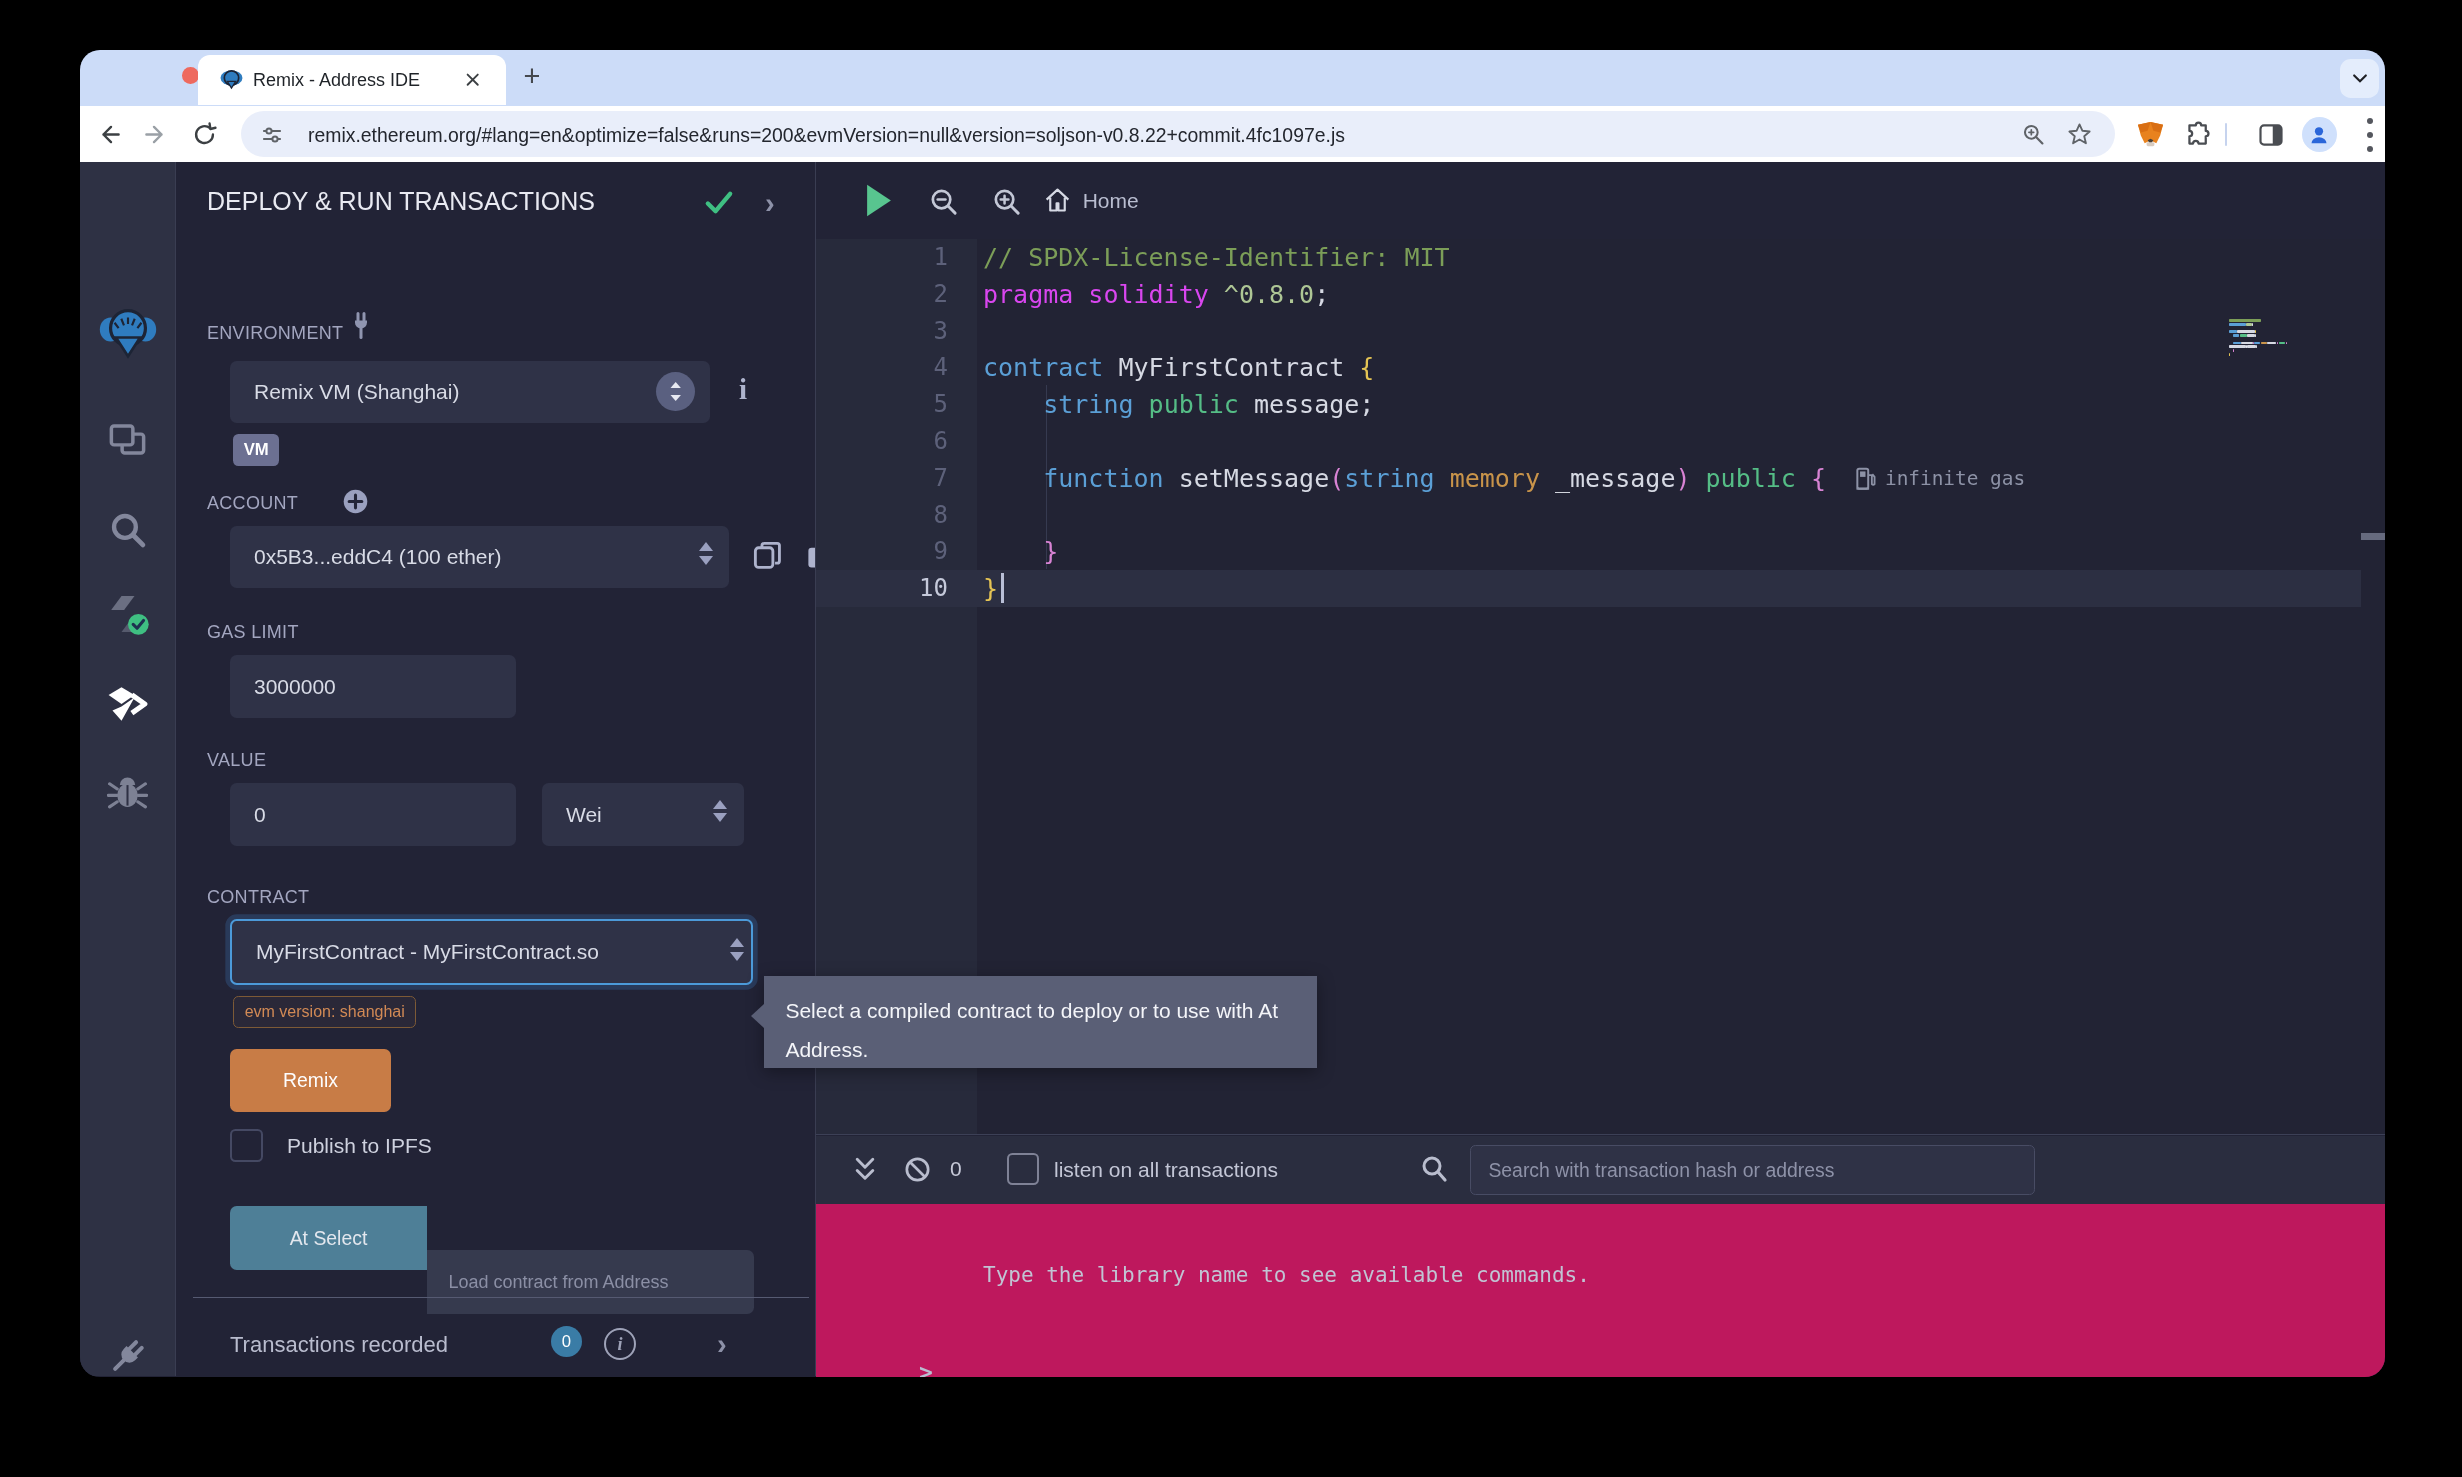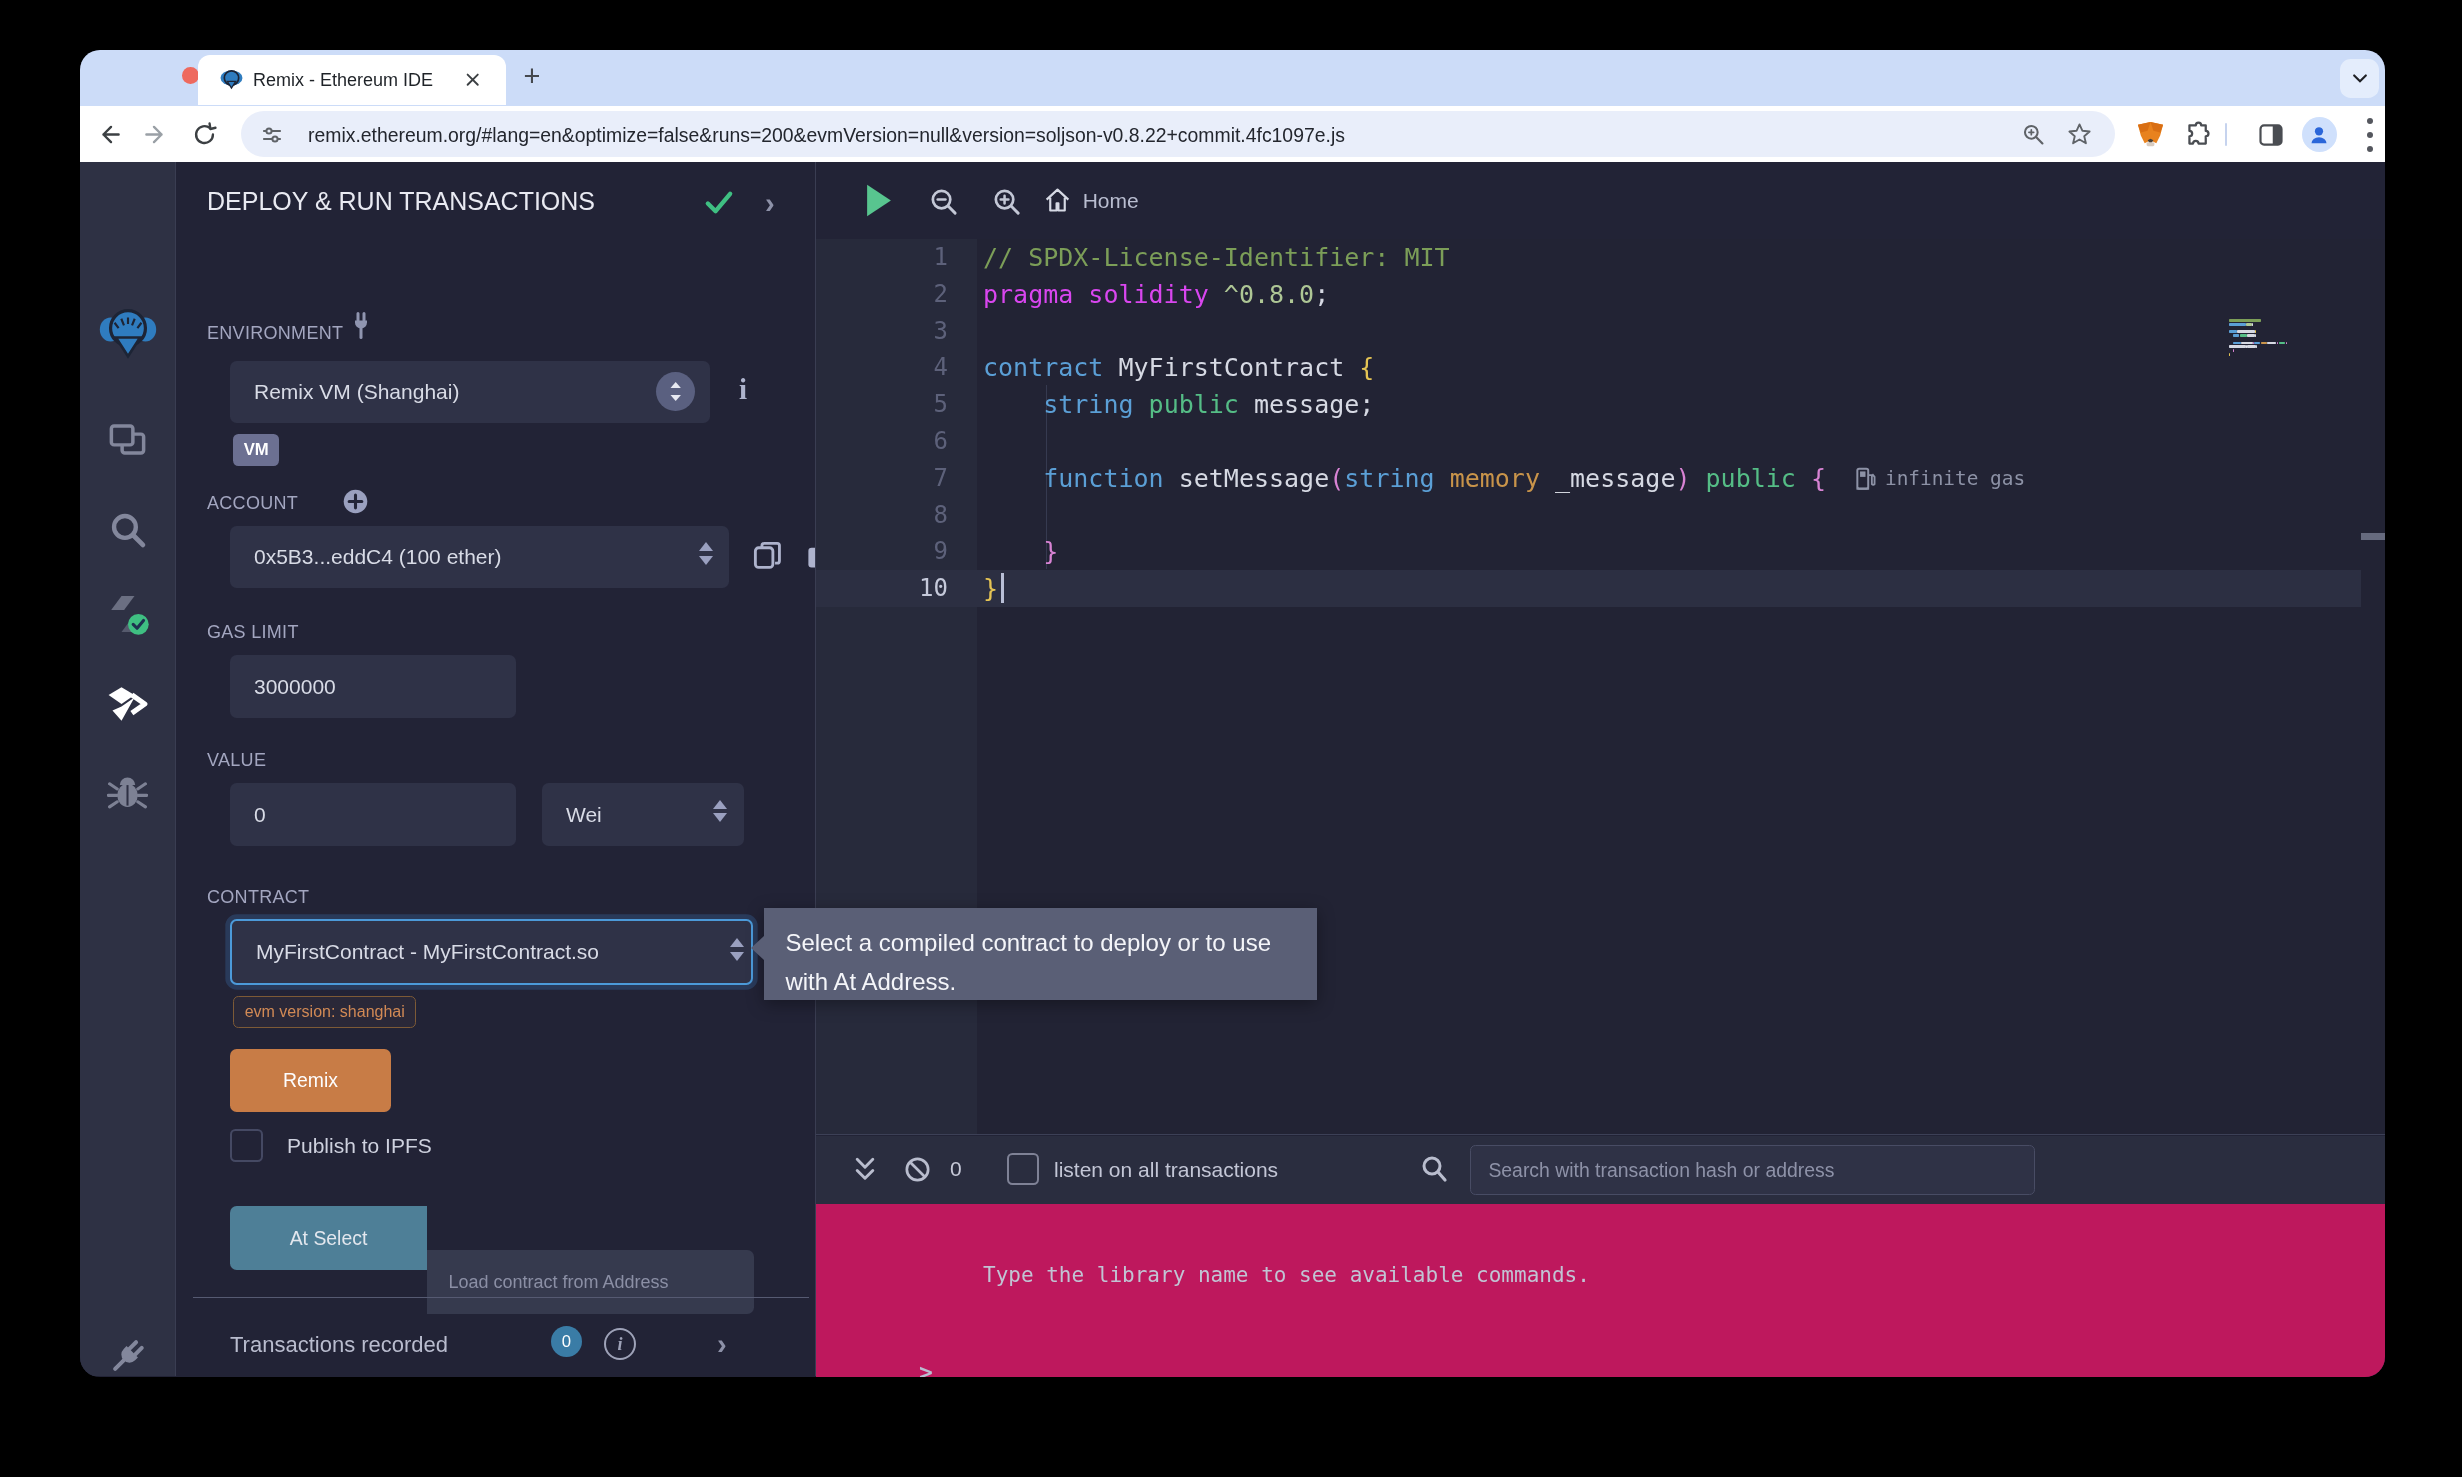--- a/index.html
+++ b/index.html
@@ -66,40 +66,40 @@
   #ov-dash{position:absolute;left:1545px;top:371px;width:24px;height:6.7px;background:#666a7e;}
   
   #term-border{position:absolute;left:0;top:972px;width:100%;height:1.3px;background:#3c4056;}
   #termbar{position:absolute;left:0;top:974px;width:100%;height:68px;background:#2a2d3f;}
   #termbody{position:absolute;left:0;top:1042px;width:100%;height:173px;background:#be185d;}
   .tmono{font-family:"DejaVu Sans Mono",monospace;}
   #term-search{position:absolute;left:654px;top:9.4px;width:565px;height:50px;background:#2f3246;border:1.3px solid #484c64;border-radius:5.4px;box-sizing:border-box;}
   #term-search input{background:transparent;border:none;outline:none;width:100%;height:100%;padding:0 0 0 17.4px;font-size:19.4px;color:#8e92a8;font-family:"Liberation Sans",sans-serif;}
   #term-search input::placeholder{color:#8e92a8;}
   
-  #tooltip{position:absolute;left:684px;top:746px;width:553px;height:92px;background:#5a5f76;color:#f4f5f9;font-size:24px;box-sizing:border-box;padding:14.7px 0 0 21.4px;line-height:39px;box-shadow:0 4px 16px rgba(0,0,0,.35);z-index:50;}
+  #tooltip{position:absolute;left:684px;top:814px;width:553px;height:92px;background:#5a5f76;color:#f4f5f9;font-size:21px;box-sizing:border-box;padding:14.7px 0 0 21.4px;line-height:39px;box-shadow:0 4px 16px rgba(0,0,0,.35);z-index:50;}
   #tooltip:before{content:"";position:absolute;left:-13.4px;top:28px;width:0;height:0;border-top:12px solid transparent;border-bottom:12px solid transparent;border-right:13.4px solid #5a5f76;}
 </style>
 </head>
 <body>
 
 <div id="window">
 
   <div id="tabstrip">
     <div class="light" style="left:102px;background:#ee6a5f;"></div>
     <div class="light" style="left:128px;background:#f5bd4f;"></div>
     <div class="light" style="left:155px;background:#62c554;"></div>
 
     <div id="tab">
       <svg class="abs" style="left:20px;top:12px;" width="27" height="27" viewBox="0 0 32 32">
           <ellipse cx="16" cy="13" rx="13" ry="9" fill="#2f7cbf"></ellipse>
           <circle cx="16" cy="13" r="8.5" fill="#2f7cbf" stroke="#1d2435" stroke-width="2"></circle>
           <path d="M16 25 L11 17 L21 17 Z" fill="#2f7cbf" stroke="#1d2435" stroke-width="1.5"></path>
         </svg>
-      <span class="title">Remix - Ethereum IDE</span>
+      <span class="title">Remix - Address IDE</span>
       <svg class="abs" style="left:266px;top:16px;" width="17.4" height="17.4" viewBox="0 0 24 24">
           <path d="M5 5 L19 19 M19 5 L5 19" stroke="#3c4043" stroke-width="2.6" stroke-linecap="round"></path>
         </svg>
     </div>
 
     <div id="newtab">+</div>
 
     <div id="tabsearch">
       <svg width="20" height="20" viewBox="0 0 24 24">
           <path d="M5 9 L12 16 L19 9" stroke="#202226" stroke-width="2.6" fill="none" stroke-linecap="round"></path>

